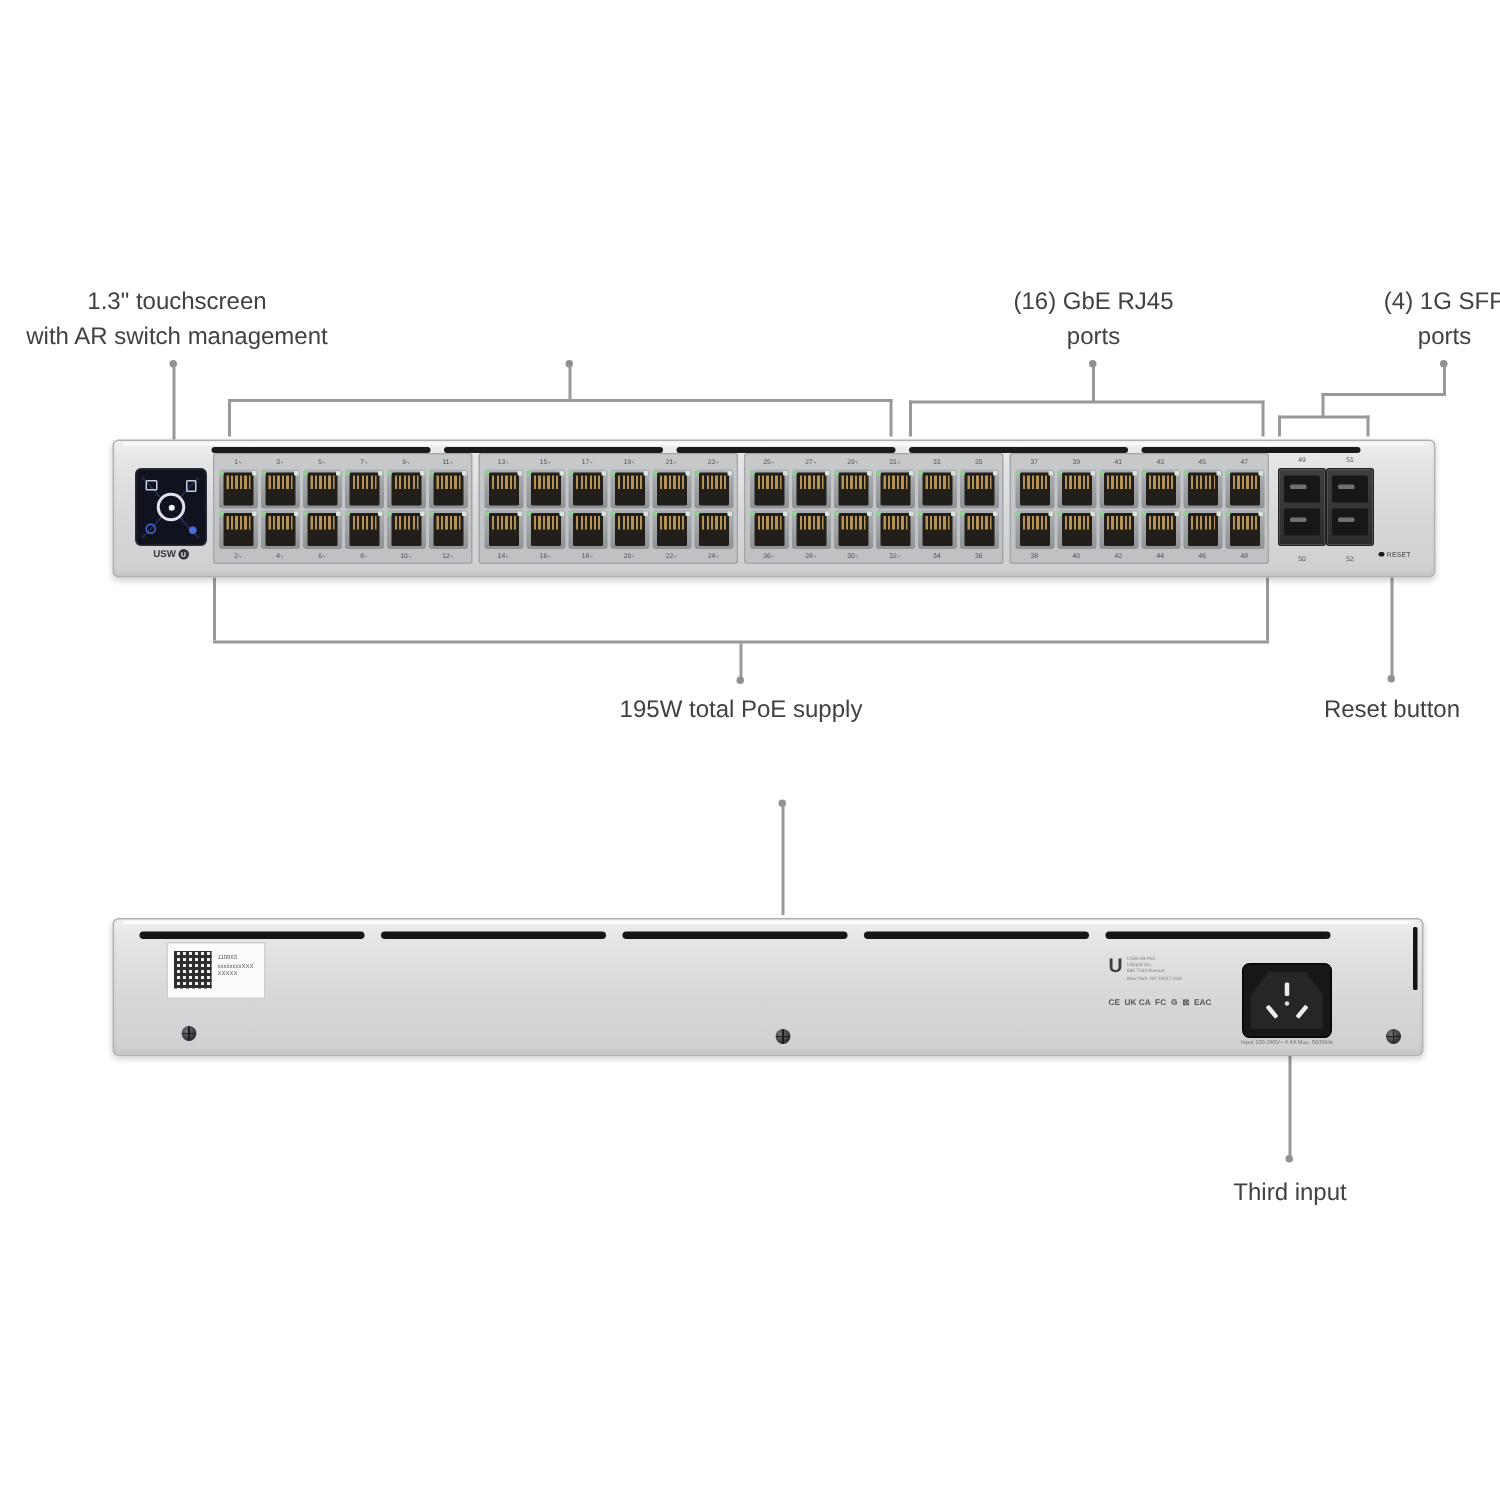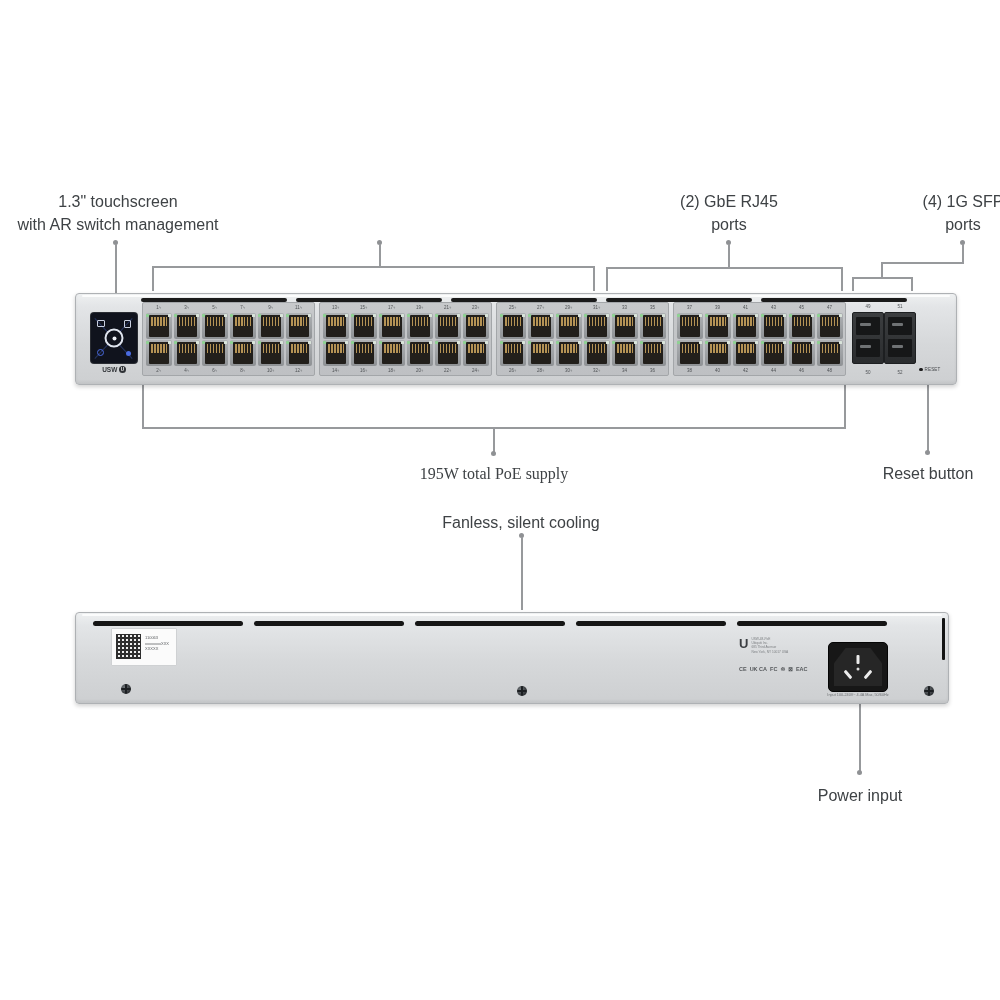--- a/index.html
+++ b/index.html
@@ -117,31 +117,30 @@
 
 <div class="canvas">
 
   <div class="callout" style="left:-12px;top:190px;width:260px;">
     <span class="l">1.3" touchscreen</span>
     <span class="l">with AR switch management</span>
   </div>
   <div class="callout" style="left:280px;top:190px;width:200px;">
   </div>
   <div class="callout" style="left:629px;top:190px;width:200px;">
-    <span class="l">(2) GbE RJ45</span>
+    <span class="l">(16) GbE RJ45</span>
     <span class="l">ports</span>
   </div>
   <div class="callout" style="left:868px;top:190px;width:190px;">
     <span class="l">(4) 1G SFP</span>
     <span class="l">ports</span>
   </div>
-  <div class="callout" style="left:344px;top:462px;width:300px;font-family:Liberation Serif, serif;">195W total PoE supply</div>
+  <div class="callout" style="left:344px;top:462px;width:300px;">195W total PoE supply</div>
   <div class="callout" style="left:853px;top:462px;width:150px;">Reset button</div>
-  <div class="callout" style="left:371px;top:511px;width:300px;">Fanless, silent cooling</div>
-  <div class="callout" style="left:760px;top:784px;width:200px;">Power input</div>
+  <div class="callout" style="left:760px;top:784px;width:200px;">Third input</div>
 
   <div class="dot" style="left:113px;top:240px;"></div>
   <div class="lv" style="left:115px;top:244px;height:49px;"></div>
 
   <div class="dot" style="left:377px;top:240px;"></div>
   <div class="lv" style="left:379px;top:244px;height:23px;"></div>
   <div class="lh" style="left:152px;top:266px;width:443px;"></div>
   <div class="lv" style="left:152px;top:266px;height:25px;"></div>
   <div class="lv" style="left:593px;top:266px;height:25px;"></div>
 

